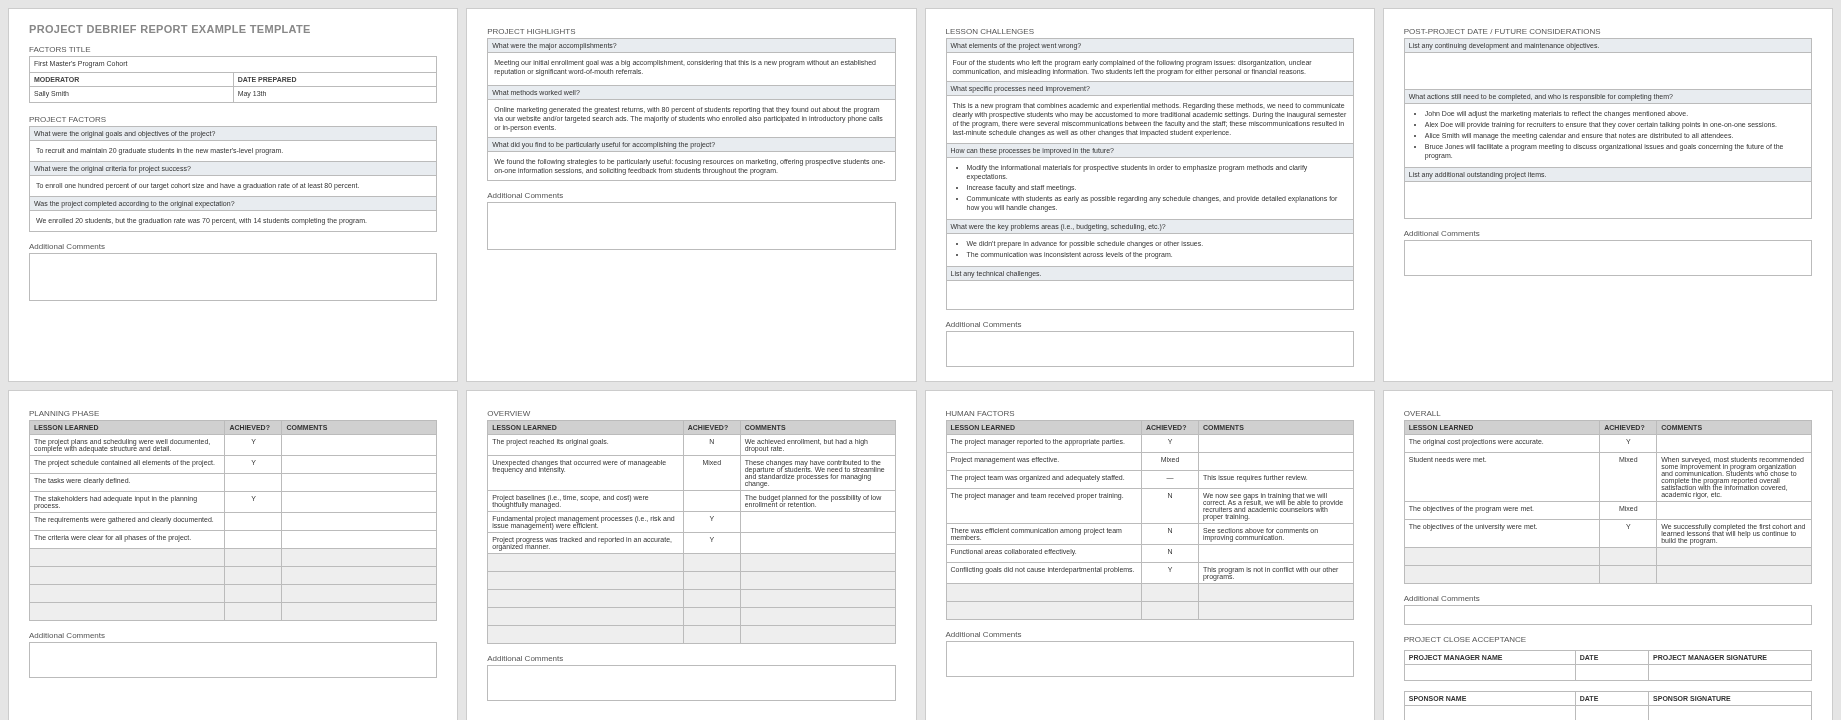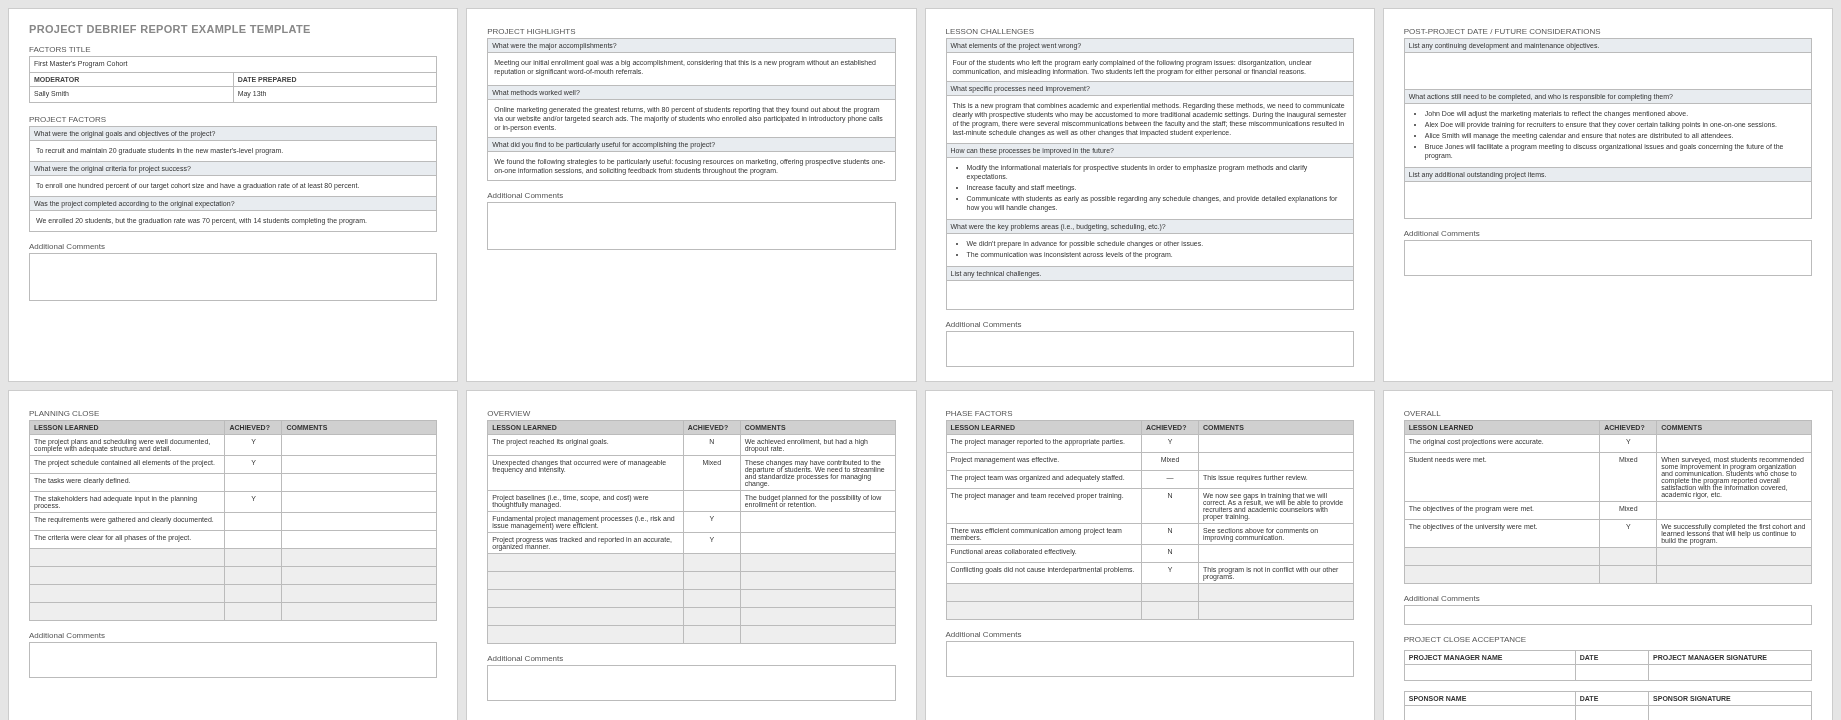--- a/index.html
+++ b/index.html
@@ -158,21 +158,21 @@
           <div class="q-head">List any additional outstanding project items.</div>
           <div class="q-body" style="min-height:36px"></div>
         </div>
   </div>
   <div class="gap"></div>
   <div class="section-head">Additional Comments</div>
   <div class="comment-box"></div>
 </div>
 
 <div class="page">
-  <div class="section-head">PLANNING CLOSE</div>
+  <div class="section-head">PLANNING PHASE</div>
   <table class="less-table">
     <thead>
           <tr>
       <th>LESSON LEARNED</th>
       <th>ACHIEVED?</th>
       <th>COMMENTS</th>
     </tr>
         </thead>
     <tbody>
           <tr>
@@ -294,21 +294,21 @@
             <td></td>
           </tr>
         </tbody>
   </table>
   <div class="gap"></div>
   <div class="section-head">Additional Comments</div>
   <div class="comment-box"></div>
 </div>
 
 <div class="page">
-  <div class="section-head">PHASE FACTORS</div>
+  <div class="section-head">HUMAN FACTORS</div>
   <table class="less-table">
     <thead>
           <tr>
       <th>LESSON LEARNED</th>
       <th>ACHIEVED?</th>
       <th>COMMENTS</th>
     </tr>
         </thead>
     <tbody>
           <tr>

